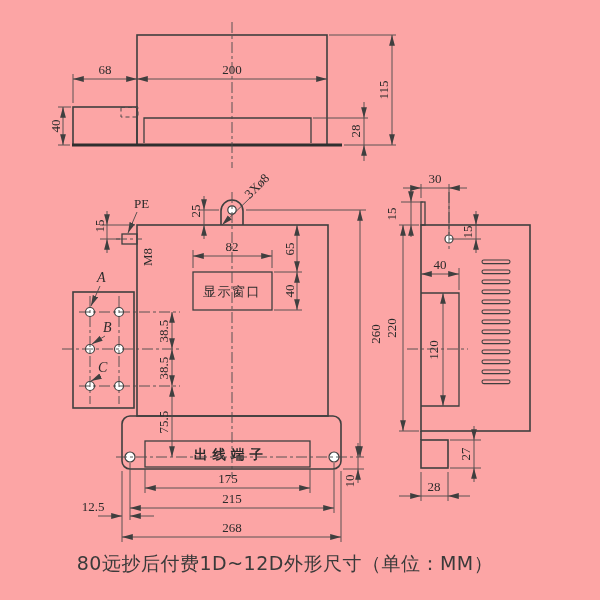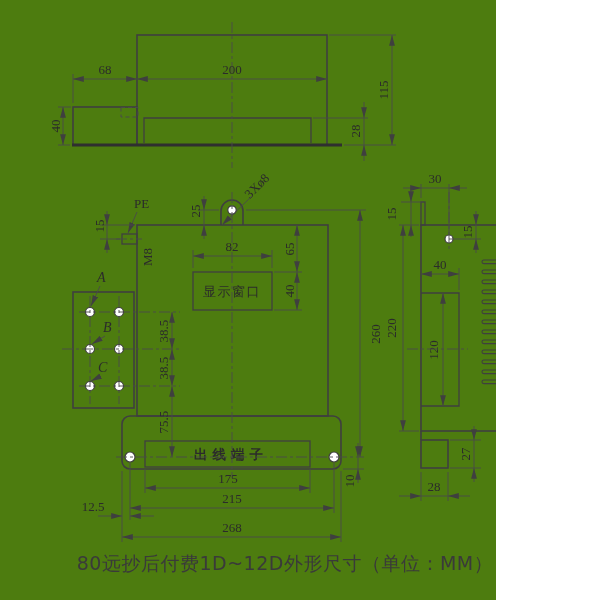--- a/index.html
+++ b/index.html
@@ -1,16 +1,16 @@
 <!DOCTYPE html>
 <html><head>
 <meta charset="utf-8">
 <style>
   html,body{margin:0;padding:0;background:#ffffff;}
-  .stage{position:relative;width:496px;height:600px;background:#4d7c0f;overflow:hidden;
+  .stage{position:relative;width:600px;height:600px;background:#fca5a5;overflow:hidden;
          font-family:"Liberation Sans",sans-serif;}
   svg{display:block;}
   .ol{fill:none;stroke:#3f3f3f;stroke-width:1.6;}          
   .in{fill:none;stroke:#3f3f3f;stroke-width:1.3;}          
   .th{fill:none;stroke:#2f2f2f;stroke-width:3.2;}          
   .dl{fill:none;stroke:#4a4a4a;stroke-width:0.9;}          
   .cl{fill:none;stroke:#4a4a4a;stroke-width:0.9;stroke-dasharray:11,3,3,3;} 
   .hd{fill:none;stroke:#4a4a4a;stroke-width:1;stroke-dasharray:4,3;}        
   .hole{fill:#ffffff;stroke:#3f3f3f;stroke-width:1.2;}
   .slot{fill:none;stroke:#3f3f3f;stroke-width:1.1;}

